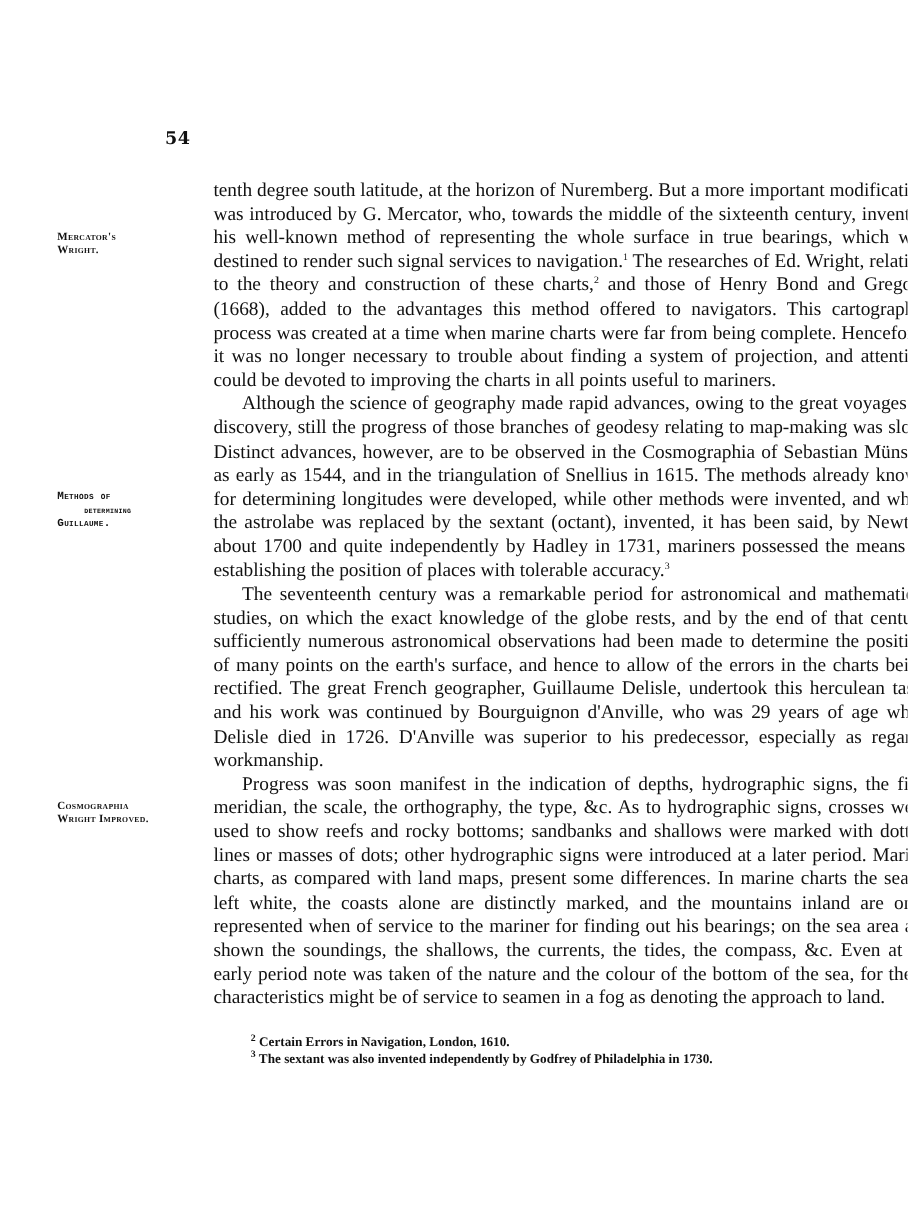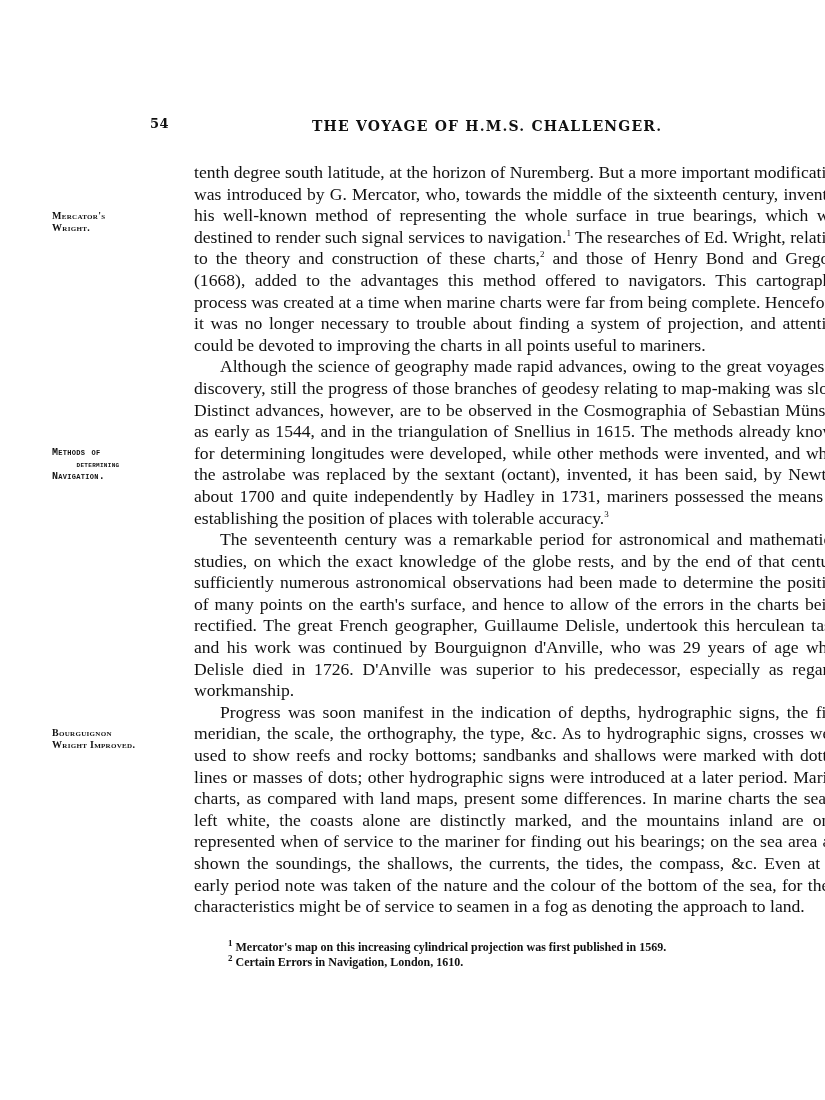--- a/index.html
+++ b/index.html
@@ -6,21 +6,21 @@
   body {
     width: 825px; height: 1100px; position: relative; overflow: hidden;
     font-family: "DejaVu Serif", "Liberation Serif", serif;
     color: #111111;
   }
   .page-header {
     position: absolute; top: 116px; left: 150px; width: 650px; height: 24px;
   }
   .page-number {
     position: absolute; left: 0; top: 0;
-    font-weight: bold; font-size: 13px; letter-spacing: 0.5px;
+    font-weight: bold; font-size: 16px; letter-spacing: 0.5px;
   }
   .running-title {
     position: absolute; left: 162px; top: 2px;
     font-size: 14px; letter-spacing: 1.2px; font-weight: bold;
   }
   .body {
     position: absolute; top: 162px; left: 150px; width: 650px;
     font-family: "Liberation Serif", "DejaVu Serif", serif;
     font-size: 17.6px; line-height: 21.6px;
     text-align: justify;
@@ -42,42 +42,41 @@
     font-size: 12px; line-height: 14.5px; font-weight: bold;
   }
   .fn { white-space: nowrap; }
   .fn sup, .body sup { font-size: 9px; vertical-align: super; line-height: 0; }
 </style>
 </head>
 <body>
 
 <div class="page-header">
   <span class="page-number">54</span>
-  <span class="running-title">THE VOYAGE OF H.M.S. CHALLENGER.</span>
 </div>
 
 <div class="sidenote" style="top:174px;">
   <span>Mercator's</span>
   <span>Wright.</span>
 </div>
 
 <div class="sidenote" style="top:411px;font-family:Liberation Mono, monospace;">
   <span>Methods of</span>
   <span class="tiny">determining</span>
-  <span>Navigation.</span>
+  <span>Guillaume.</span>
 </div>
 
 <div class="sidenote" style="top:691px;">
-  <span>Bourguignon</span>
+  <span>Cosmographia</span>
   <span>Wright Improved.</span>
 </div>
 
 <div class="body">
   <p class="first"><span>tenth degree south latitude, at the horizon of Nuremberg.  But a more important modification was introduced by G. Mercator, who, towards the middle of the sixteenth century, invented his well-known method of representing the whole surface in true bearings, which was destined to render such signal services to navigation.</span><sup>1</sup><span>  The researches of Ed. Wright, relating to the theory and construction of these charts,</span><sup>2</sup><span> and those of Henry Bond and Gregory (1668), added to the advantages this method offered to navigators.  This cartographic process was created at a time when marine charts were far from being complete. Henceforth it was no longer necessary to trouble about finding a system of projection, and attention could be devoted to improving the charts in all points useful to mariners.</span></p>
   <p><span>Although the science of geography made rapid advances, owing to the great voyages of discovery, still the progress of those branches of geodesy relating to map-making was slow.  Distinct advances, however, are to be observed in the Cosmographia of Sebastian Münster as early as 1544, and in the triangulation of Snellius in 1615.  The methods already known for determining longitudes were developed, while other methods were invented, and when the astrolabe was replaced by the sextant (octant), invented, it has been said, by Newton about 1700 and quite independently by Hadley in 1731, mariners possessed the means of establishing the position of places with tolerable accuracy.</span><sup>3</sup></p>
   <p><span>The seventeenth century was a remarkable period for astronomical and mathematical studies, on which the exact knowledge of the globe rests, and by the end of that century sufficiently numerous astronomical observations had been made to determine the position of many points on the earth's surface, and hence to allow of the errors in the charts being rectified.  The great French geographer, Guillaume Delisle, undertook this herculean task, and his work was continued by Bourguignon d'Anville, who was 29 years of age when Delisle died in 1726.  D'Anville was superior to his predecessor, especially as regards workmanship.</span></p>
   <p><span>Progress was soon manifest in the indication of depths, hydrographic signs, the first meridian, the scale, the orthography, the type, &amp;c.  As to hydrographic signs, crosses were used to show reefs and rocky bottoms; sandbanks and shallows were marked with dotted lines or masses of dots; other hydrographic signs were introduced at a later period.  Marine charts, as compared with land maps, present some differences.  In marine charts the sea is left white, the coasts alone are distinctly marked, and the mountains inland are only represented when of service to the mariner for finding out his bearings; on the sea area are shown the soundings, the shallows, the currents, the tides, the compass, &amp;c.  Even at an early period note was taken of the nature and the colour of the bottom of the sea, for these characteristics might be of service to seamen in a fog as denoting the approach to land.</span></p>
 </div>
 
 <div class="footnotes">
-  <div class="fn"><sup>1</sup> <span>Mercator's map on this increasing cylindrical projection was first published in 1569.</span></div>
   <div class="fn"><sup>2</sup> <span>Certain Errors in Navigation, London, 1610.</span></div>
+  <div class="fn"><sup>3</sup> <span>The sextant was also invented independently by Godfrey of Philadelphia in 1730.</span></div>
 </div>
 
 </body></html>

